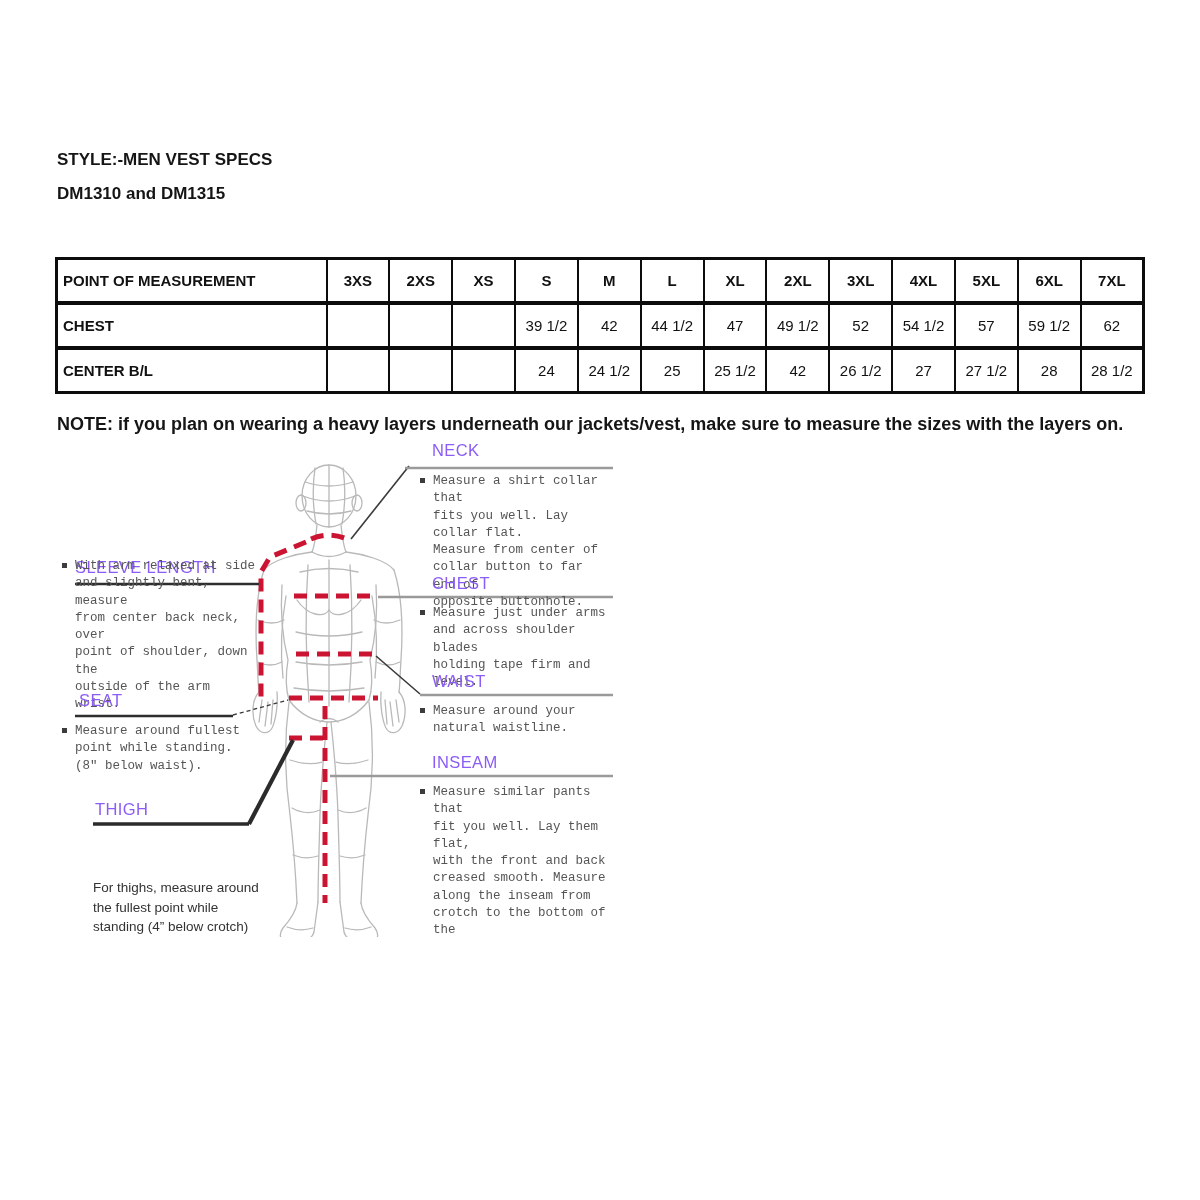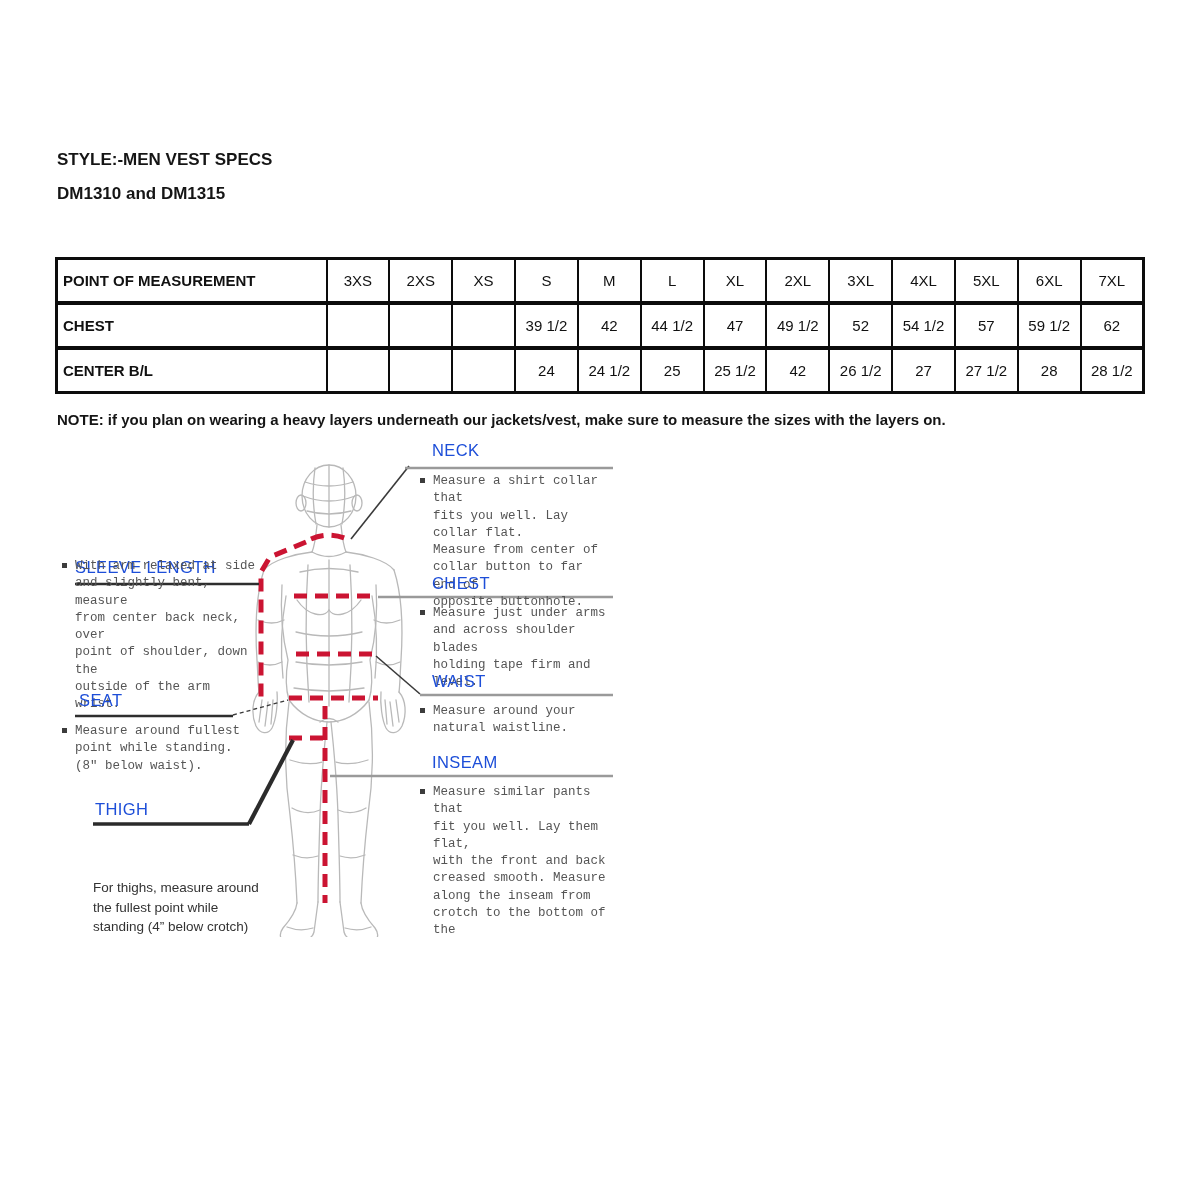--- a/index.html
+++ b/index.html
@@ -6,28 +6,28 @@
   .page{position:relative;width:1200px;height:937px;background:#ffffff;overflow:hidden;
         font-family:"Liberation Sans",sans-serif;color:#111;}
   
   .doc-title{position:absolute;left:57px;top:150px;font-size:17px;font-weight:bold;color:#151515;}
   .doc-subtitle{position:absolute;left:57px;top:184px;font-size:17px;font-weight:bold;color:#151515;}
   
   table.size-table{position:absolute;left:55px;top:257px;width:1090px;border-collapse:collapse;
         table-layout:fixed;border:3px solid #0c0c0c;}
   .size-table th,.size-table td{border:2.5px solid #0c0c0c;height:33px;font-size:15px;
         padding:4px 5px;text-align:center;overflow:hidden;white-space:nowrap;}
-  .size-table thead th{border-bottom-width:4px;font-weight:normal;}
+  .size-table thead th{border-bottom-width:4px;font-weight:bold;}
   .size-table tbody td{border-top-width:4px;}
   .size-table .first{text-align:left;font-weight:bold;}
   
-  .note{position:absolute;left:57px;top:396px;width:1090px;font-size:15px;font-weight:bold;color:#151515;}
+  .note{position:absolute;left:57px;top:396px;width:1090px;font-size:18px;font-weight:bold;color:#151515;}
   
   .sec{position:absolute;}
-  .sec-heading{font-size:16.5px;letter-spacing:.4px;color:#1d4ed8;}
+  .sec-heading{font-size:16.5px;letter-spacing:.4px;color:#8b5cf6;}
   .sec-body{display:flex;margin-top:2px;font-family:Liberation Mono, monospace;}
   .bullet{flex:none;width:5px;height:5px;background:#3c3c3c;margin:5px 8px 0 0;}
   .sec-text{font-size:12.5px;line-height:1.38;color:#555;white-space:pre-line;}
   .thigh-text{font-size:13.5px;line-height:1.45;color:#333;white-space:pre-line;}
   svg.fig{position:absolute;left:0;top:430px;}
 </style>
 </head>
 <body>
 
 <div class="page">

